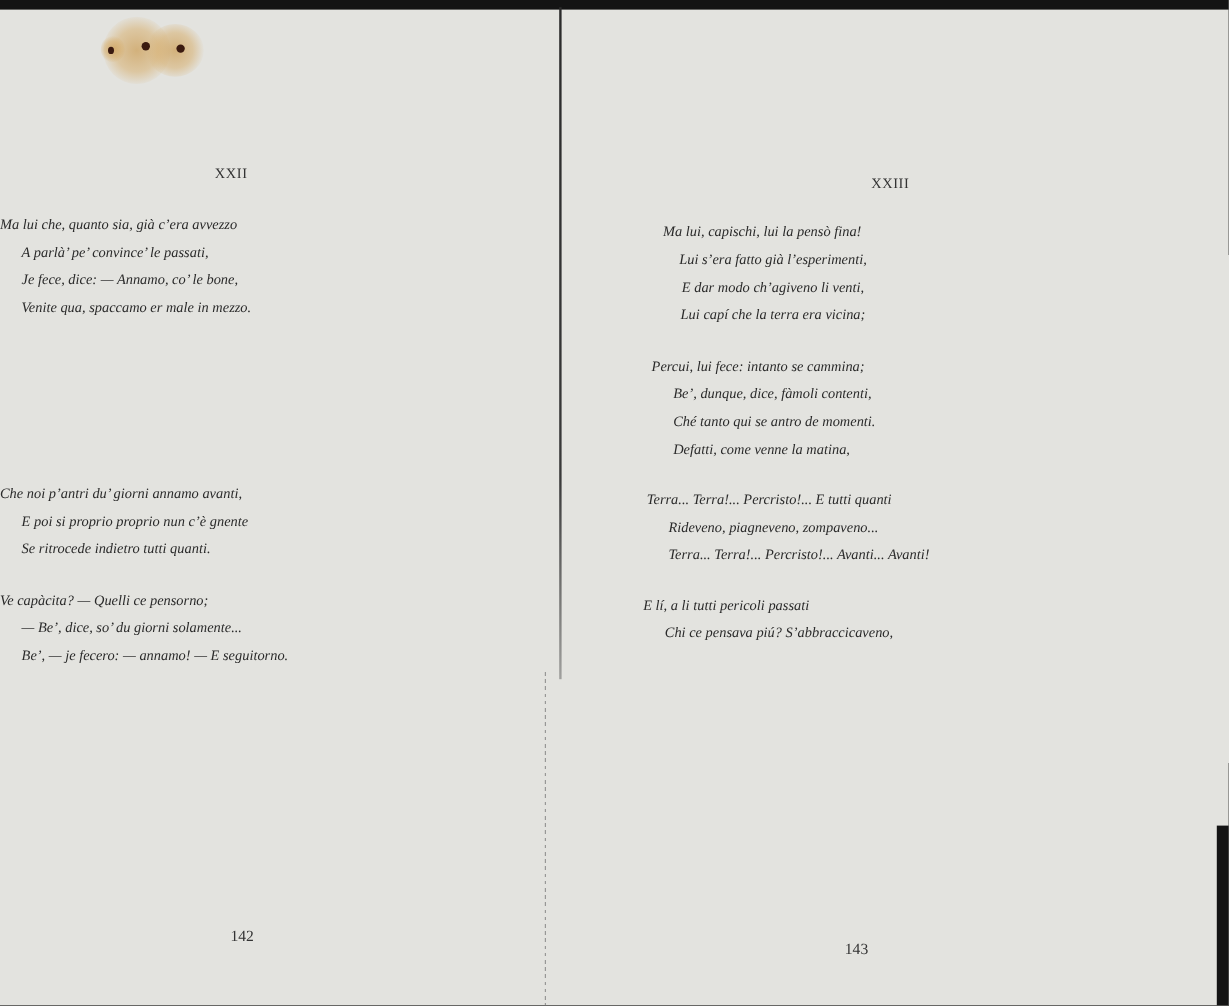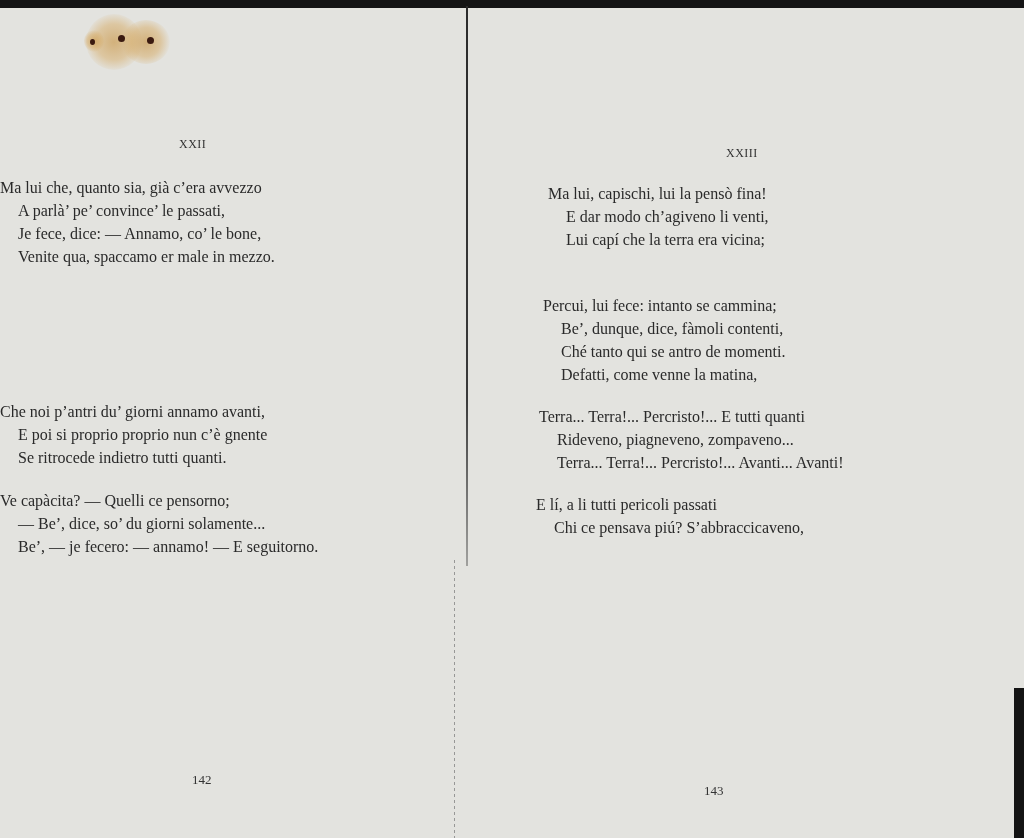--- a/index.html
+++ b/index.html
@@ -47,23 +47,24 @@
     .page-right { left: 468px; width: 556px; height: 838px; }
 
     .section-heading {
       position: absolute;
       font-size: 12px;
       letter-spacing: 0.5px;
       color: #333;
     }
     .stanza { position: absolute; }
     .line {
-      font-size: 16px;
+      font-size: 12px;
       line-height: 23px;
       white-space: nowrap;
+      font-style: italic;
     }
     .indent { padding-left: 18px; }
     .page-number {
       position: absolute;
       font-size: 13px;
       color: #333;
     }
   </style>
 </head>
 <body>
@@ -104,22 +105,23 @@
       <div class="line indent">— Be’, dice, so’ du giorni solamente...</div>
       <div class="line indent">Be’, — je fecero: — annamo! — E seguitorno.</div>
     </div>
 
     <div class="page-number" style="left:192px; top:772px;">142</div>
   </div>
 
   <div class="page page-right">
     <div class="section-heading" style="left:258px; top:146px;">XXIII</div>
 
-    <div class="stanza" style="left:80px; top:182px;">
+    <div class="stanza" style="left:80px; top:182px;text-align:center;">
       <div class="line">Ma lui, capischi, lui la pensò fina!</div>
+      <div class="line indent">Lui s’era fatto già l’esperimenti,</div>
       <div class="line indent">E dar modo ch’agiveno li venti,</div>
       <div class="line indent">Lui capí che la terra era vicina;</div>
     </div>
 
     <div class="stanza" style="left:75px; top:294px;">
       <div class="line">Percui, lui fece: intanto se cammina;</div>
       <div class="line indent">Be’, dunque, dice, fàmoli contenti,</div>
       <div class="line indent">Ché tanto qui se antro de momenti.</div>
       <div class="line indent">Defatti, come venne la matina,</div>
     </div>

